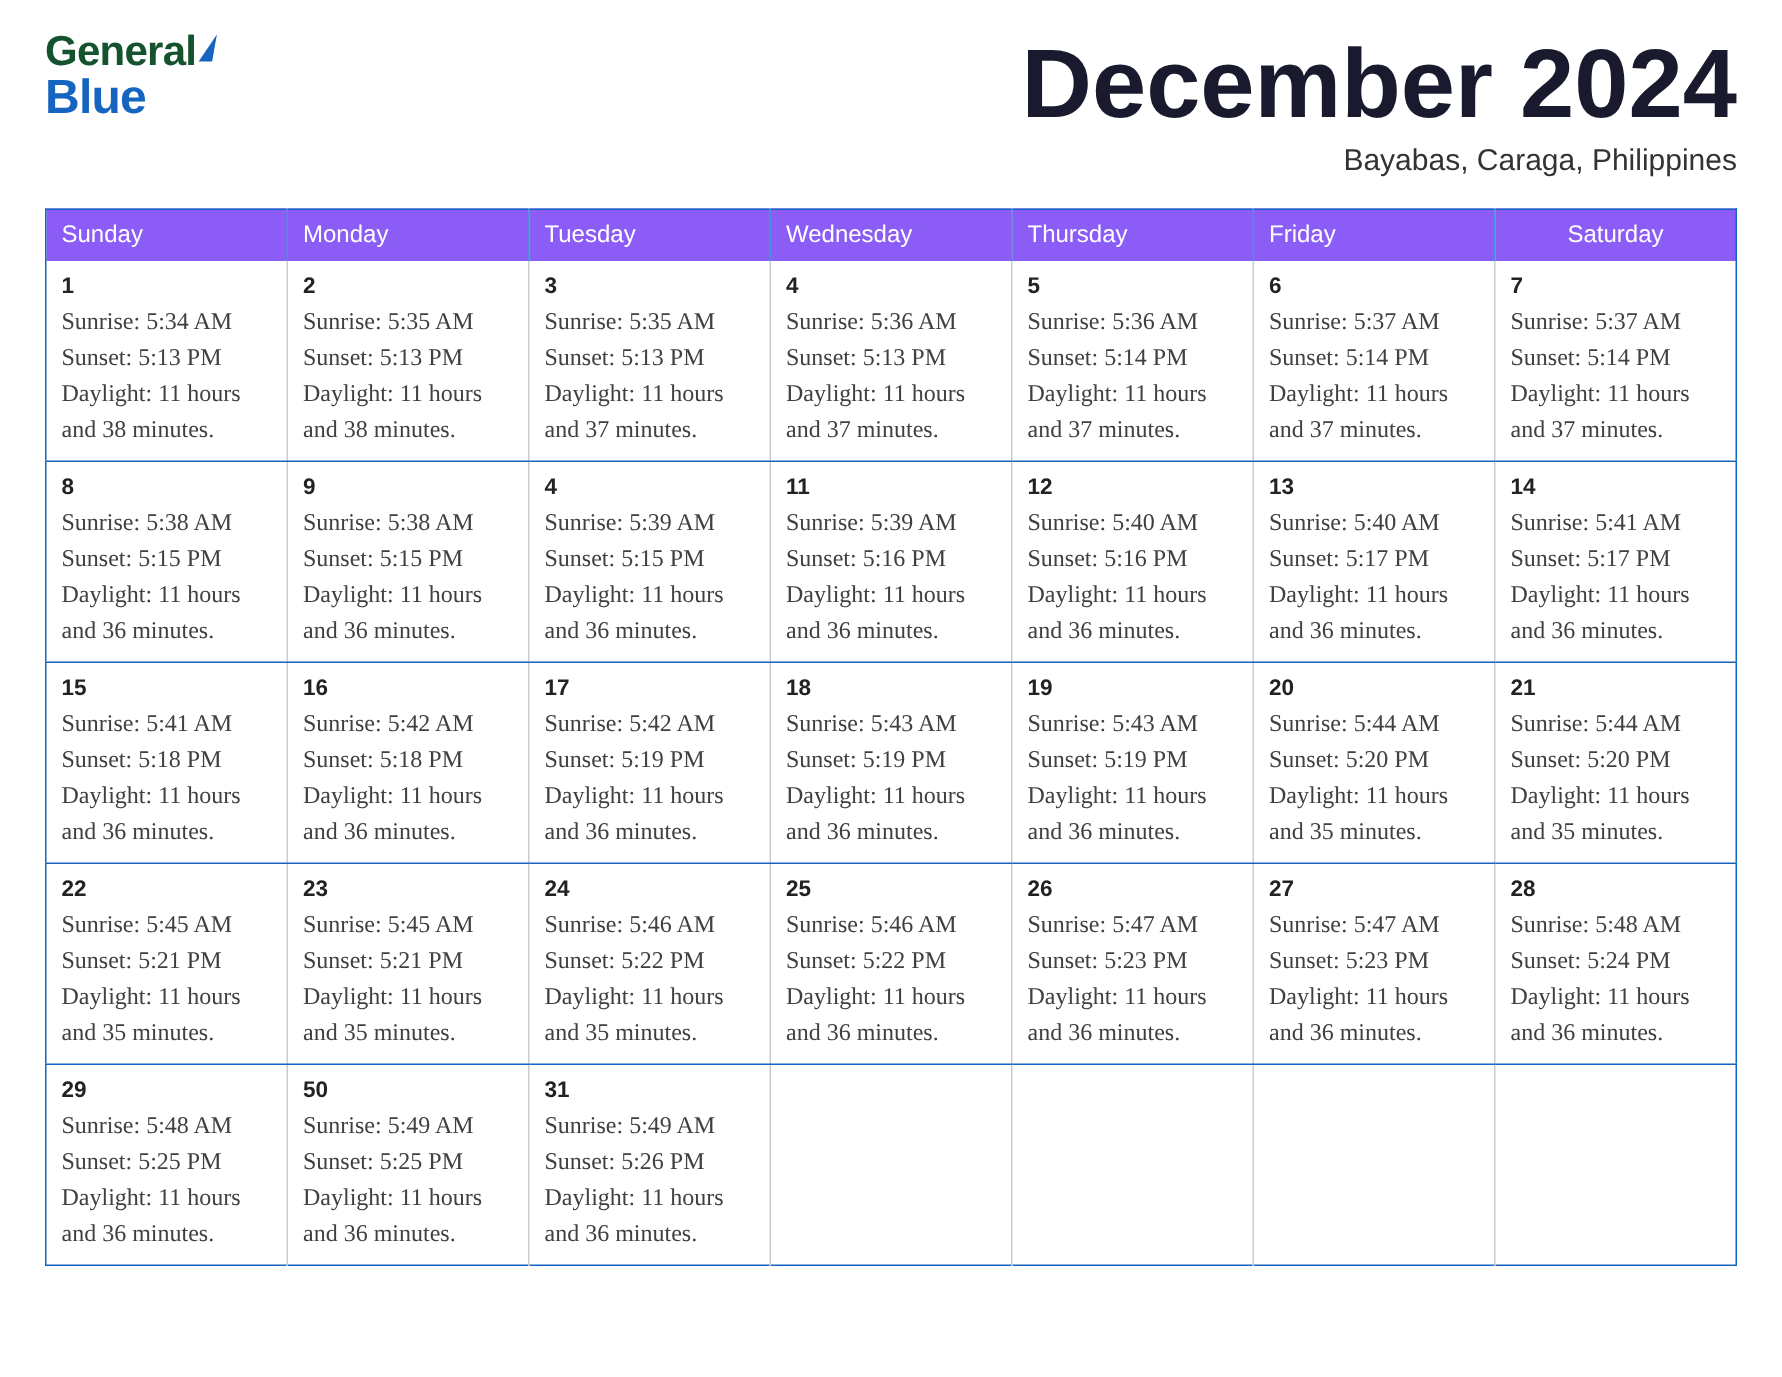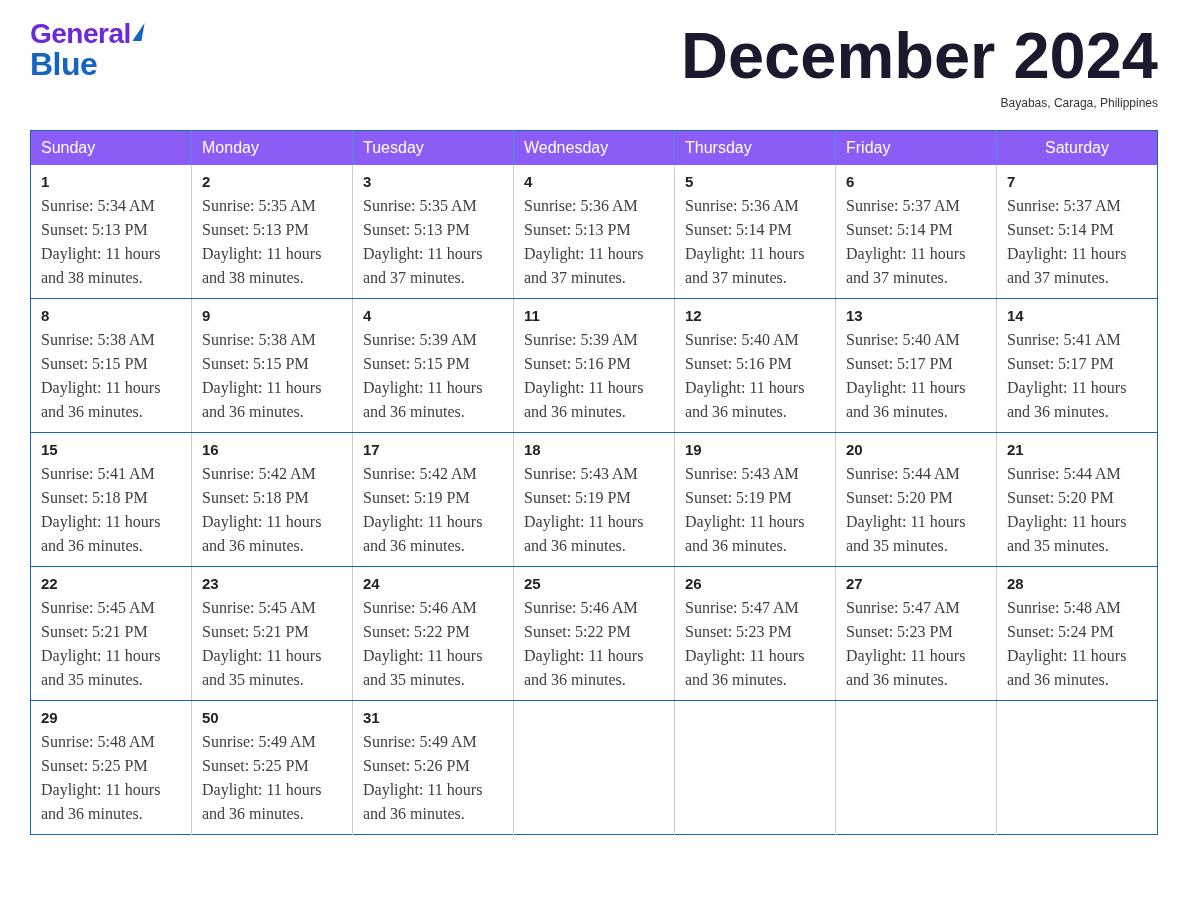--- a/index.html
+++ b/index.html
@@ -17,21 +17,21 @@
       margin-bottom: 20px;
     }
     .logo {
       display: flex;
       flex-direction: column;
       align-items: flex-start;
     }
     .logo-general {
       font-size: 28px;
       font-weight: bold;
-      color: #6d28d9;
+      color: #14532d;
       letter-spacing: -0.5px;
       line-height: 1;
     }
     .logo-blue {
       font-size: 32px;
       font-weight: bold;
       color: #1565c0;
       letter-spacing: -0.5px;
       line-height: 1;
     }
@@ -42,21 +42,21 @@
     .header-right {
       text-align: right;
     }
     .month-title {
       font-size: 65px;
       font-weight: bold;
       color: #1a1a2e;
       line-height: 1.1;
     }
     .location {
-      font-size: 12px;
+      font-size: 20px;
       color: #333;
       margin-top: 4px;
     }
     .calendar {
       width: 100%;
       border-collapse: collapse;
       border: 1px solid #1565c0;
     }
     .calendar th {
       background-color: #8b5cf6;

